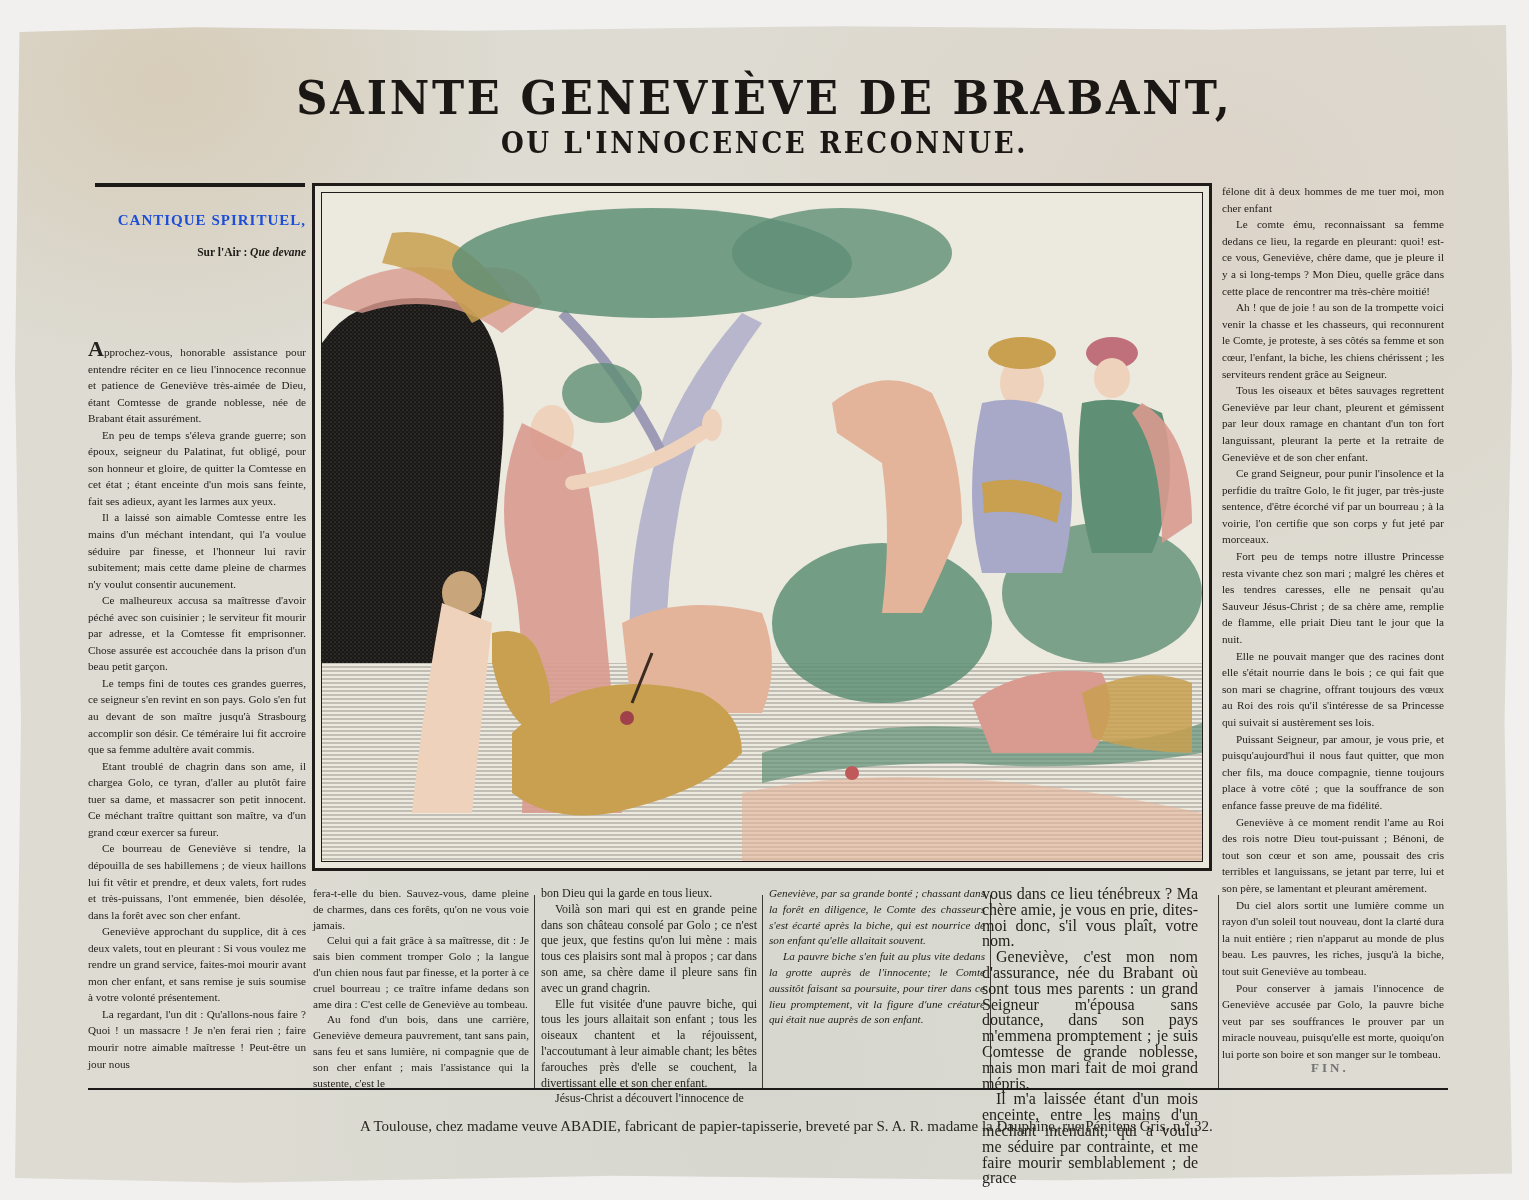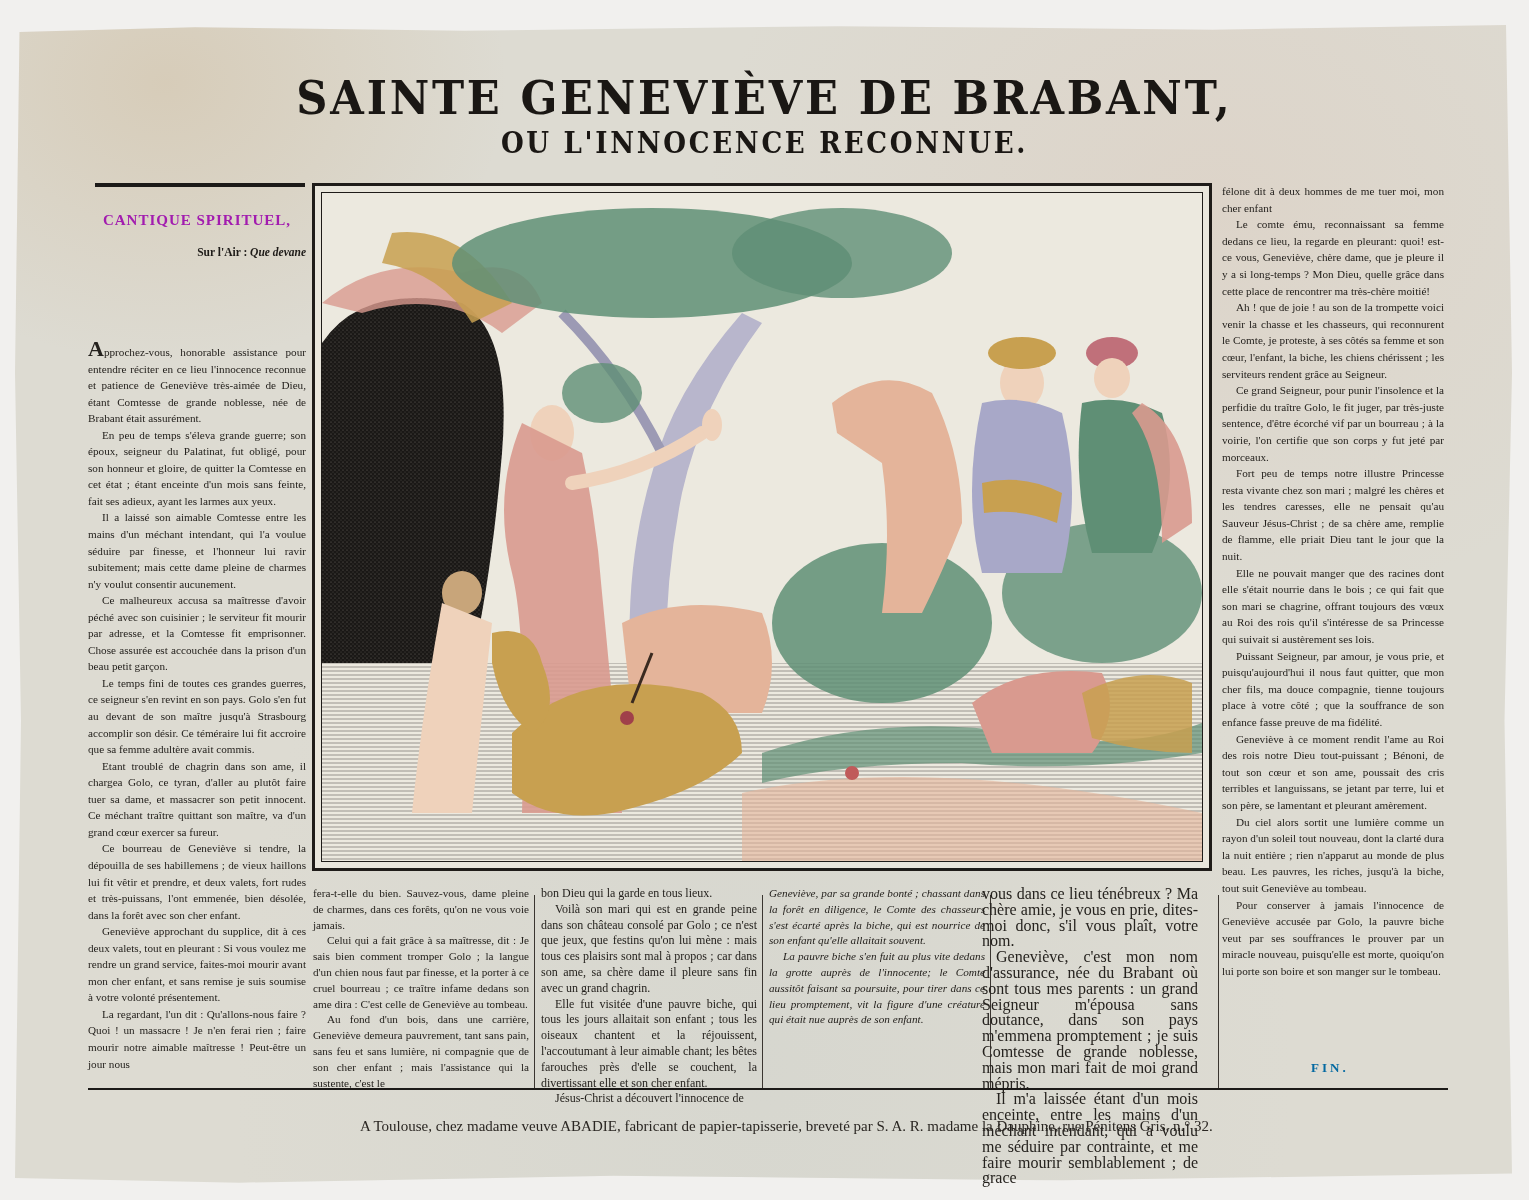--- a/index.html
+++ b/index.html
@@ -28,41 +28,41 @@
   }
   .rule { position:absolute; background:#1c1a18; }
   .col {
     position:absolute; color:#25221e; font-family:"Liberation Serif", serif;
     font-size:11.6px; line-height:17.4px; text-align:justify;
   }
   .col p { margin:0; text-indent:14px; }
   .col p.first { text-indent:0; }
   .dropcap { font-size:22px; font-weight:bold; line-height:14px; }
   .cant-title {
-    position:absolute; left:88px; width:218px; top:212px; text-align:center;
-    font-family:"Liberation Serif", serif; font-weight:bold; font-size:15px; letter-spacing:1px; color:#a21caf;
+    position:absolute; left:88px; width:218px; top:212px; text-align:right;
+    font-family:"Liberation Serif", serif; font-weight:bold; font-size:15px; letter-spacing:1px; color:#1d4ed8;
   }
   .air {
     position:absolute; left:88px; width:218px; top:246px; text-align:right;
     font-family:"Liberation Serif", serif; font-weight:bold; font-size:11.5px; color:#1e1b18;
   }
   .air i { font-style:italic; }
   .frame {
     position:absolute; left:312px; top:183px; width:900px; height:688px;
     border:3px solid #1f1c19; box-sizing:border-box; background:#e9e6dc;
   }
   .frame-inner {
     position:absolute; left:6px; top:6px; right:6px; bottom:6px; border:1px solid #1f1c19; overflow:hidden;
   }
   .imprint {
     position:absolute; left:360px; top:1118px; width:880px;
     font-family:"Liberation Serif", serif; font-size:15px; color:#2a2622; white-space:nowrap;
   }
   .fin {
-    position:absolute; left:1311px; top:1060px; font-family:"Liberation Serif", serif; font-weight:bold; font-size:13px; letter-spacing:3px; color:#0369a1;
+    position:absolute; left:1311px; top:1060px; font-family:"Liberation Serif", serif; font-weight:bold; font-size:13px; letter-spacing:3px; color:#737373;
   }
   .vline { position:absolute; width:1px; background:#3a3530; }
 </style>
 </head>
 <body>
 
 <div class="sheet"></div>
 
 <div class="title">SAINTE GENEVIÈVE DE BRABANT,</div>
 <div class="subtitle">OU L'INNOCENCE RECONNUE.</div>
@@ -151,20 +151,21 @@
       <path d="M760 210 Q800 200 840 220 Q860 290 830 360 L770 360 Q750 290 760 210 Z" fill="#5f8f75"></path>
       <path d="M820 210 Q870 240 870 330 L840 350 Q840 260 810 220 Z" fill="#d99a8f" opacity="0.9"></path>
     </svg>
   </div>
 </div>
 
 <div class="col" style="left:1222px; top:183px; width:222px; font-size:11.2px; line-height:16.6px;">
   <p class="first">félone dit à deux hommes de me tuer moi, mon cher enfant</p>
   <p>Le comte ému, reconnaissant sa femme dedans ce lieu, la regarde en pleurant: quoi! est-ce vous, Geneviève, chère dame, que je pleure il y a si long-temps ? Mon Dieu, quelle grâce dans cette place de rencontrer ma très-chère moitié!</p>
   <p>Ah ! que de joie ! au son de la trompette voici venir la chasse et les chasseurs, qui reconnurent le Comte, je proteste, à ses côtés sa femme et son cœur, l'enfant, la biche, les chiens chérissent ; les serviteurs rendent grâce au Seigneur.</p>
+  <p>Tous les oiseaux et bêtes sauvages regrettent Geneviève par leur chant, pleurent et gémissent par leur doux ramage en chantant d'un ton fort languissant, pleurant la perte et la retraite de Geneviève et de son cher enfant.</p>
   <p>Ce grand Seigneur, pour punir l'insolence et la perfidie du traître Golo, le fit juger, par très-juste sentence, d'être écorché vif par un bourreau ; à la voirie, l'on certifie que son corps y fut jeté par morceaux.</p>
   <p>Fort peu de temps notre illustre Princesse resta vivante chez son mari ; malgré les chères et les tendres caresses, elle ne pensait qu'au Sauveur Jésus-Christ ; de sa chère ame, remplie de flamme, elle priait Dieu tant le jour que la nuit.</p>
   <p>Elle ne pouvait manger que des racines dont elle s'était nourrie dans le bois ; ce qui fait que son mari se chagrine, offrant toujours des vœux au Roi des rois qu'il s'intéresse de sa Princesse qui suivait si austèrement ses lois.</p>
   <p>Puissant Seigneur, par amour, je vous prie, et puisqu'aujourd'hui il nous faut quitter, que mon cher fils, ma douce compagnie, tienne toujours place à votre côté ; que la souffrance de son enfance fasse preuve de ma fidélité.</p>
   <p>Geneviève à ce moment rendit l'ame au Roi des rois notre Dieu tout-puissant ; Bénoni, de tout son cœur et son ame, poussait des cris terribles et languissans, se jetant par terre, lui et son père, se lamentant et pleurant amèrement.</p>
   <p>Du ciel alors sortit une lumière comme un rayon d'un soleil tout nouveau, dont la clarté dura la nuit entière ; rien n'apparut au monde de plus beau. Les pauvres, les riches, jusqu'à la biche, tout suit Geneviève au tombeau.</p>
   <p>Pour conserver à jamais l'innocence de Geneviève accusée par Golo, la pauvre biche veut par ses souffrances le prouver par un miracle nouveau, puisqu'elle est morte, quoiqu'on lui porte son boire et son manger sur le tombeau.</p>
 </div>
 
 <div class="vline" style="left:762px; top:895px; height:195px;"></div>

